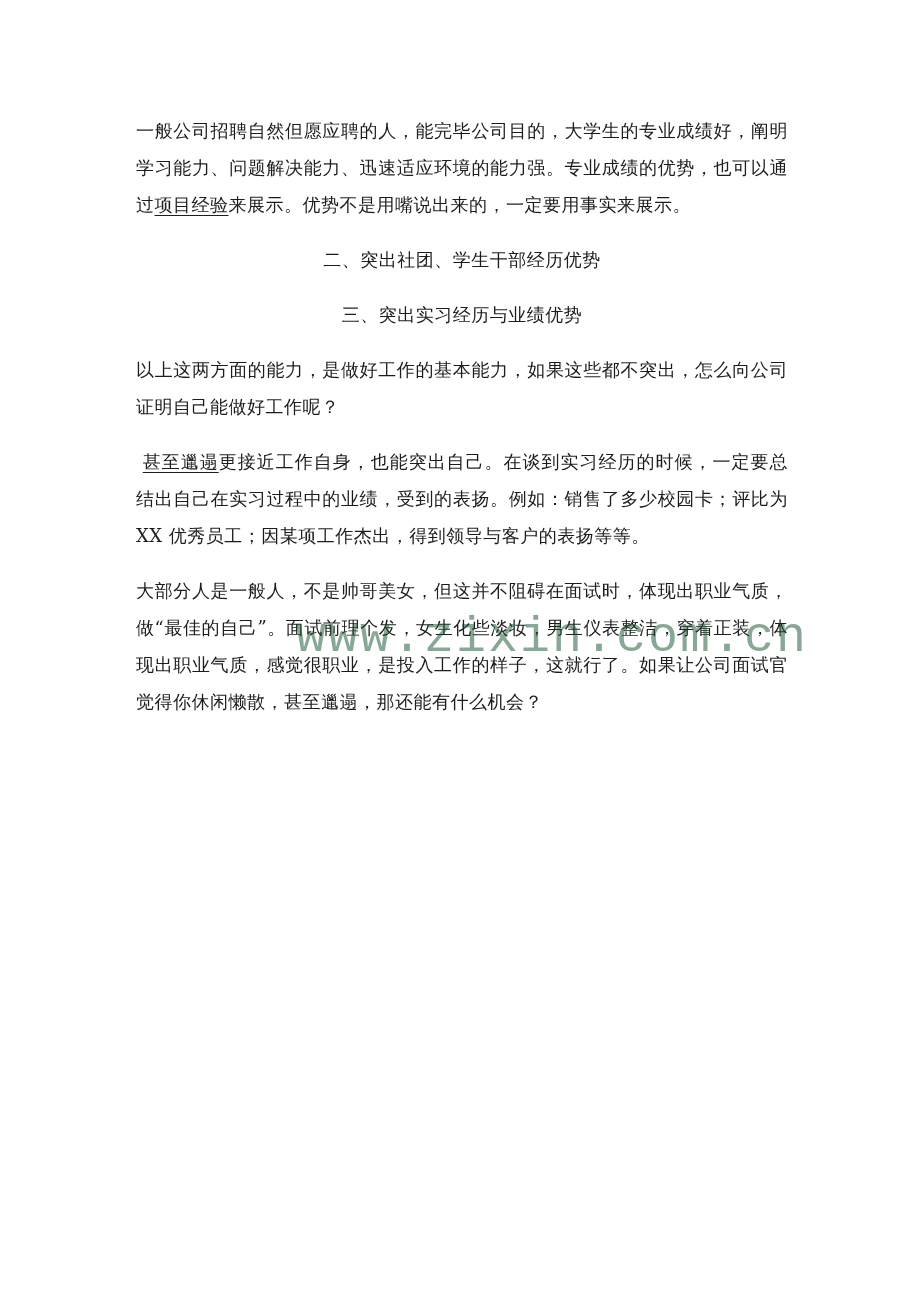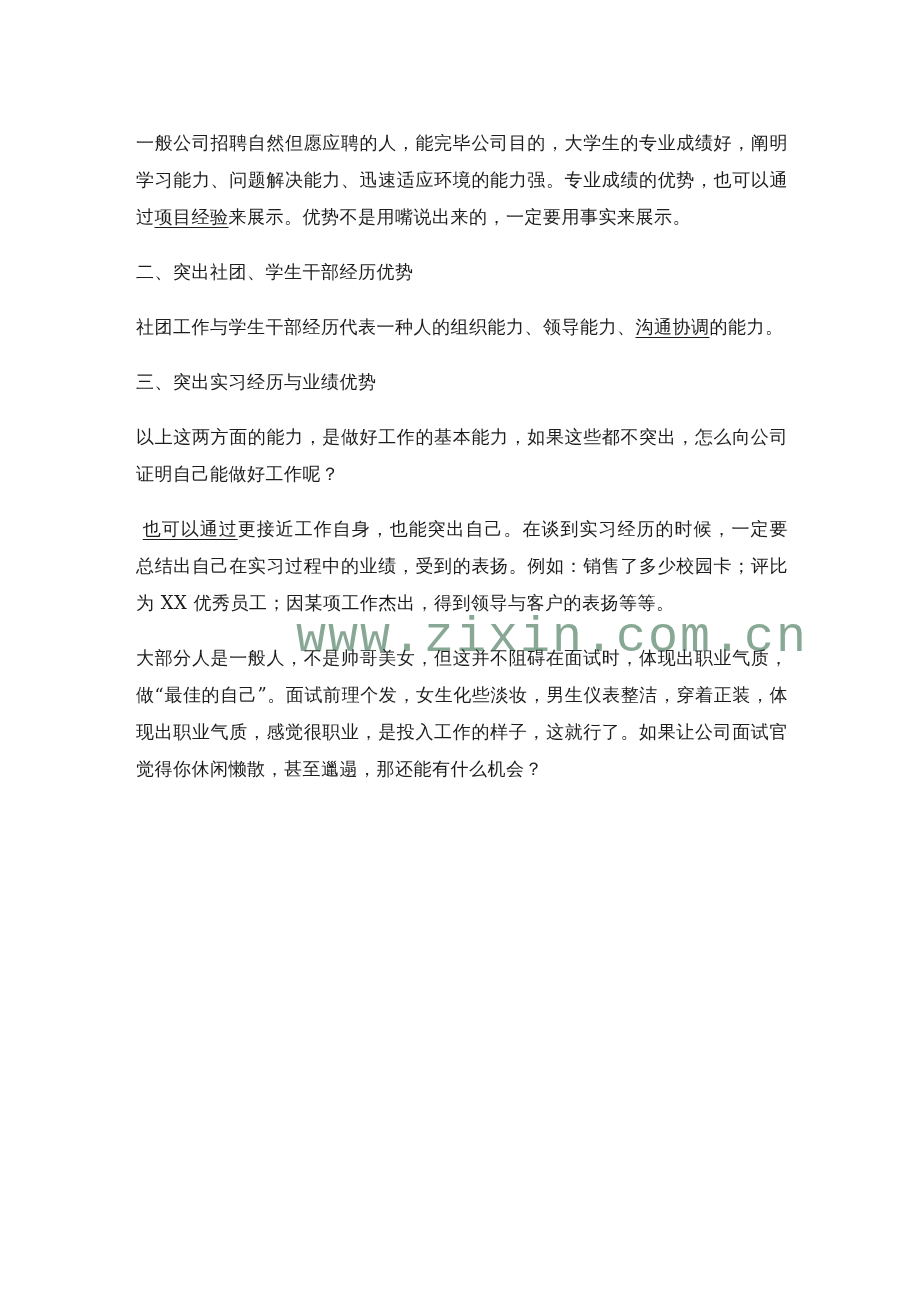--- a/index.html
+++ b/index.html
@@ -15,35 +15,35 @@
     font-family: "DejaVu Serif", "Liberation Serif", serif;
     color: #1c1c1c;
   }
   .page {
     position: absolute;
     inset: 0;
     background: #ffffff;
   }
   .content {
     position: absolute;
-    top: 124px;
+    top: 112px;
     left: 136px;
     width: 652px;
   }
   .block {
     margin: 0 0 18px 0;
     font-size: 18px;
     line-height: 37px;
     letter-spacing: 0.5px;
     text-align: justify;
     text-justify: inter-character;
     word-break: break-all;
   }
   .heading {
-    text-align: left;
+    text-align: center;
   }
   .u {
     text-decoration: underline;
     text-underline-offset: 4px;
   }
   .watermark {
     position: absolute;
     top: 608px;
     left: 296px;
     font-size: 50px;
@@ -58,19 +58,18 @@
   }
 </style>
 </head>
 <body>
 
 <div class="page">
   <div class="watermark">www.zixin.com.cn</div>
   <div class="content">
       <p class="block paragraph"><span>一般公司招聘自然但愿应聘的人，能完毕公司目的，大学生的专业成绩好，阐明学习能力、问题解决能力、迅速适应环境的能力强。专业成绩的优势，也可以通过</span><span class="u">项目经验</span><span>来展示。优势不是用嘴说出来的，一定要用事实来展示。</span></p>
       <p class="block heading"><span>二、突出社团、学生干部经历优势</span></p>
-      <p class="block paragraph"><span>社团工作与学生干部经历代表一种人的组织能力、领导能力、</span><span class="u">沟通协调</span><span>的能力。</span></p>
       <p class="block heading"><span>三、突出实习经历与业绩优势</span></p>
       <p class="block paragraph"><span>以上这两方面的能力，是做好工作的基本能力，如果这些都不突出，怎么向公司证明自己能做好工作呢？</span></p>
-      <p class="block paragraph"><span>&nbsp;</span><span class="u">也可以通过</span><span>更接近工作自身，也能突出自己。在谈到实习经历的时候，一定要总结出自己在实习过程中的业绩，受到的表扬。例如：销售了多少校园卡；评比为 XX 优秀员工；因某项工作杰出，得到领导与客户的表扬等等。</span></p>
+      <p class="block paragraph"><span>&nbsp;</span><span class="u">甚至邋遢</span><span>更接近工作自身，也能突出自己。在谈到实习经历的时候，一定要总结出自己在实习过程中的业绩，受到的表扬。例如：销售了多少校园卡；评比为 XX 优秀员工；因某项工作杰出，得到领导与客户的表扬等等。</span></p>
       <p class="block paragraph"><span>大部分人是一般人，不是帅哥美女，但这并不阻碍在面试时，体现出职业气质，做“最佳的自己”。面试前理个发，女生化些淡妆，男生仪表整洁，穿着正装，体现出职业气质，感觉很职业，是投入工作的样子，这就行了。如果让公司面试官觉得你休闲懒散，甚至邋遢，那还能有什么机会？</span></p>
     </div>
 </div>
 
 </body></html>

